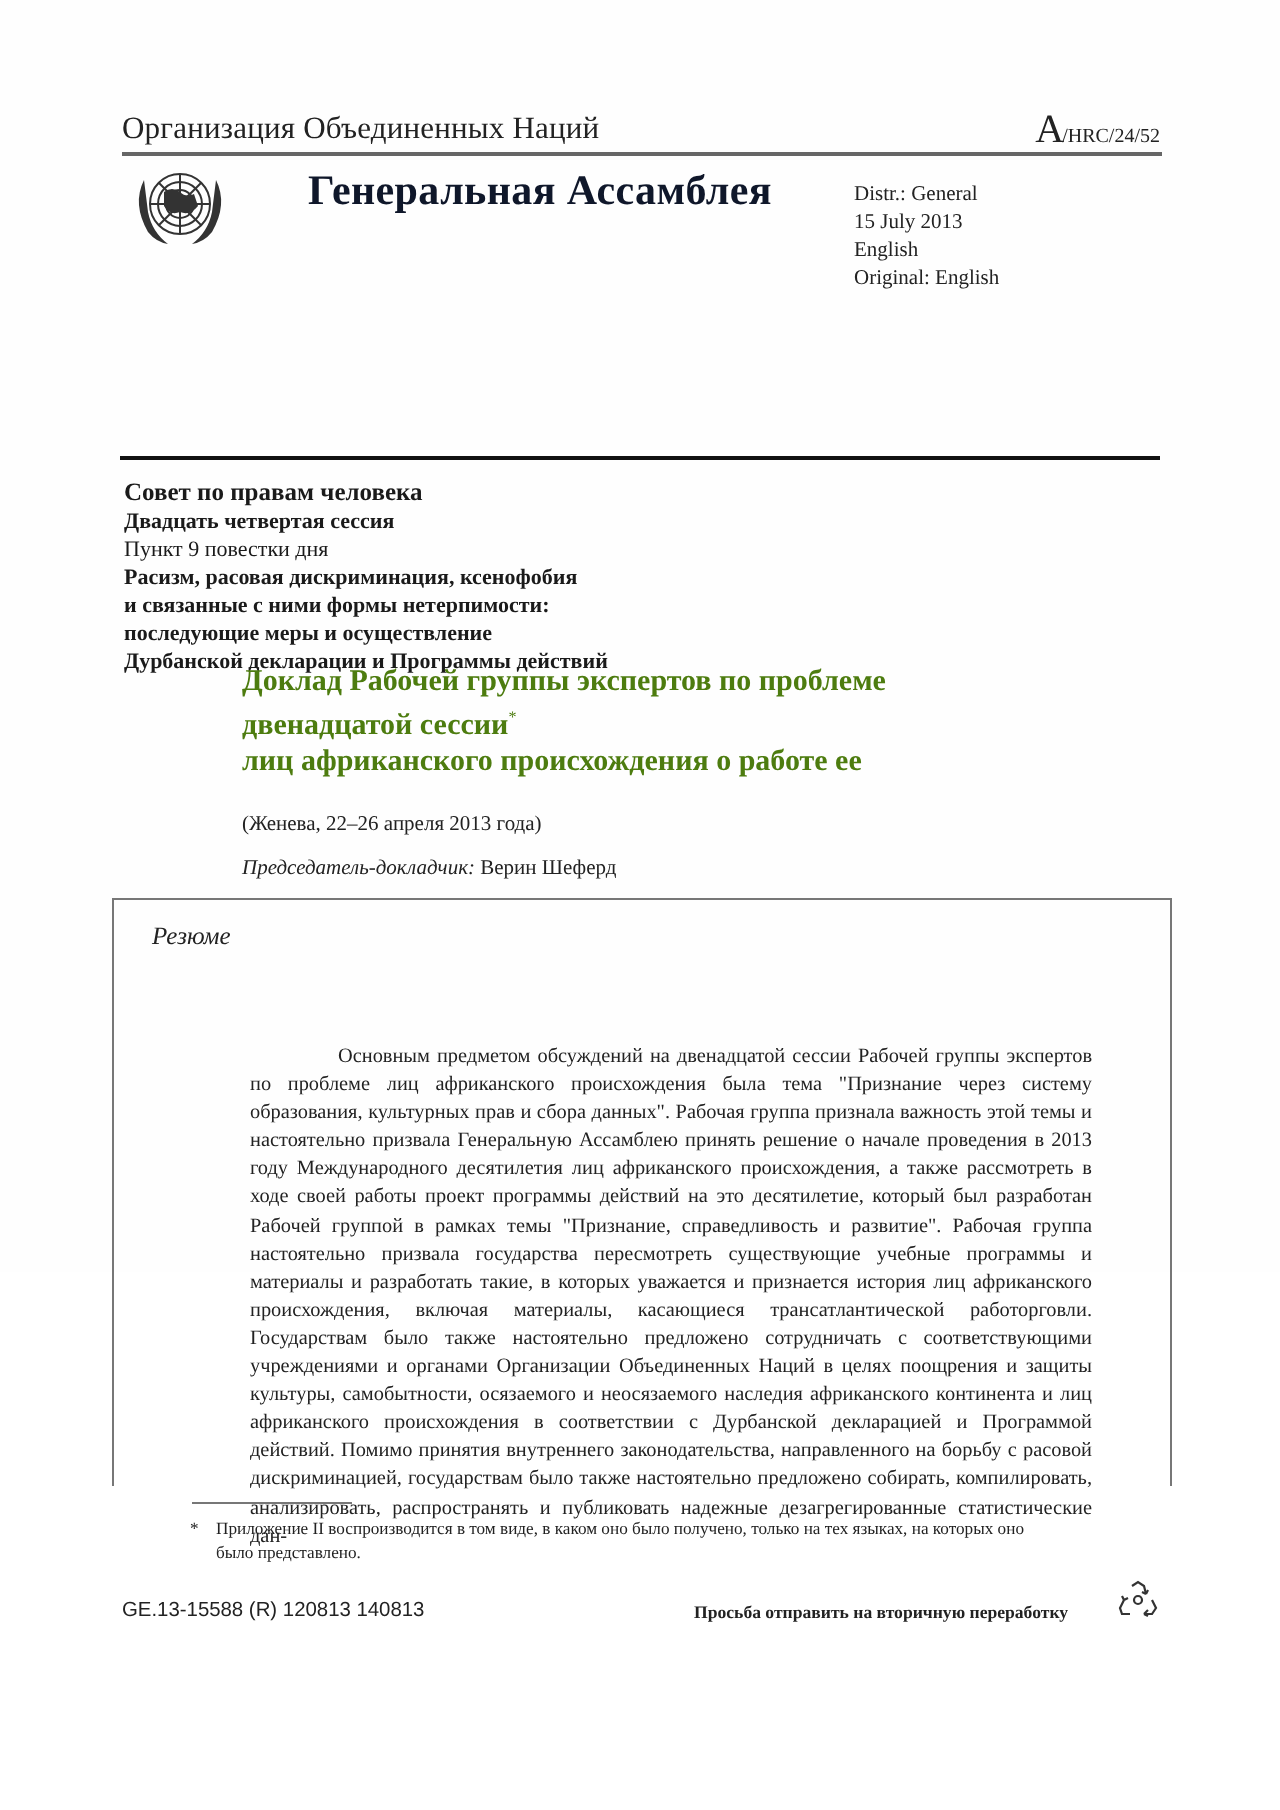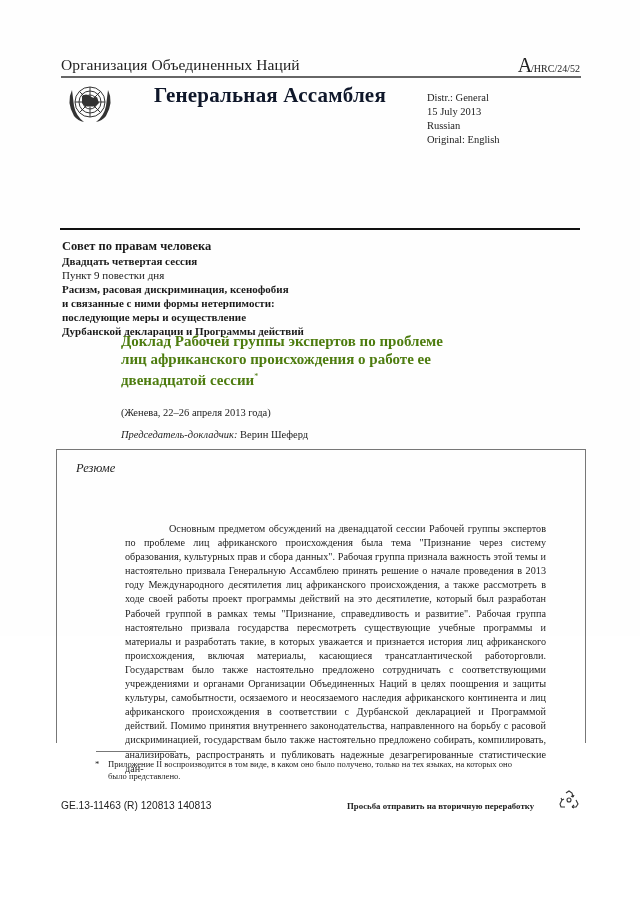--- a/index.html
+++ b/index.html
@@ -129,59 +129,59 @@
       <path d="M8 8 q-6 12 2 26 q4 5 10 6 q-8 -6 -10 -16 q-1 -8 -2 -16 z"></path>
       <path d="M44 8 q6 12 -2 26 q-4 5 -10 6 q8 -6 10 -16 q1 -8 2 -16 z"></path>
     </g>
   </svg>
 
   <div class="assembly">Генеральная Ассамблея</div>
 
   <div class="distr">
     <div>Distr.: General</div>
     <div>15 July 2013</div>
-    <div>Russian</div>
+    <div>English</div>
     <div>Original: English</div>
   </div>
 
   <div class="thick-rule"></div>
 
   <div class="council">
     <div class="c-title">Совет по правам человека</div>
     <div class="b">Двадцать четвертая сессия</div>
     <div>Пункт 9 повестки дня</div>
     <div class="b">Расизм, расовая дискриминация, ксенофобия</div>
     <div class="b">и связанные с ними формы нетерпимости:</div>
     <div class="b">последующие меры и осуществление</div>
     <div class="b">Дурбанской декларации и Программы действий</div>
   </div>
 
   <div class="report-title">
     <div>Доклад Рабочей группы экспертов по проблеме</div>
+    <div><span>двенадцатой сессии</span><sup>*</sup></div>
     <div>лиц африканского происхождения о работе ее</div>
-    <div><span>двенадцатой сессии</span><sup>*</sup></div>
   </div>
 
   <div class="meeting">(Женева, 22–26 апреля 2013 года)</div>
 
   <div class="chair">
     <i>Председатель-докладчик:</i><span> Верин Шеферд</span>
   </div>
 
   <div class="summary-box"></div>
   <div class="summary-heading">Резюме</div>
   <div class="summary-body">Основным предметом обсуждений на двенадцатой сессии Рабочей группы экспертов по проблеме лиц африканского происхождения была тема "Признание через систему образования, культурных прав и сбора данных". Рабочая группа признала важность этой темы и настоятельно призвала Генеральную Ассамблею принять решение о начале проведения в 2013 году Международного десятилетия лиц африканского происхождения, а также рассмотреть в ходе своей работы проект программы действий на это десятилетие, который был разработан Рабочей группой в рамках темы "Признание, справедливость и развитие". Рабочая группа настоятельно призвала государства пересмотреть существующие учебные программы и материалы и разработать такие, в которых уважается и признается история лиц африканского происхождения, включая материалы, касающиеся трансатлантической работорговли. Государствам было также настоятельно предложено сотрудничать с соответствующими учреждениями и органами Организации Объединенных Наций в целях поощрения и защиты культуры, самобытности, осязаемого и неосязаемого наследия африканского континента и лиц африканского происхождения в соответствии с Дурбанской декларацией и Программой действий. Помимо принятия внутреннего законодательства, направленного на борьбу с расовой дискриминацией, государствам было также настоятельно предложено собирать, компилировать, анализировать, распространять и публиковать надежные дезагрегированные статистические дан-</div>
 
   <div class="fn-rule"></div>
   <div class="footnote">
     <span class="mark">*</span>
     <span>Приложение II воспроизводится в том виде, в каком оно было получено, только на тех языках, на которых оно было представлено.</span>
   </div>
 
-  <div class="docnum">GE.13-11463  (R)  120813   140813</div>
+  <div class="docnum">GE.13-15588  (R)  120813   140813</div>
   <div class="recycle-text">Просьба отправить на вторичную переработку</div>
   <svg class="recycle-icon" viewBox="0 0 22 22">
     <g fill="none" stroke="#333" stroke-width="1.1">
       <path d="M8 4 l3 -2 l3 2 l1 4"></path>
       <path d="M15 8 l-2 -1 m2 1 l1 -2"></path>
       <path d="M18 11 l2 4 l-2 3 l-4 0"></path>
       <path d="M14 18 l2 1 m-2 -1 l2 -2"></path>
       <path d="M7 18 l-4 0 l-1 -3 l2 -4"></path>
       <path d="M4 11 l2 -1 m-2 1 l-1 -2"></path>
       <circle cx="11" cy="11" r="2"></circle>

